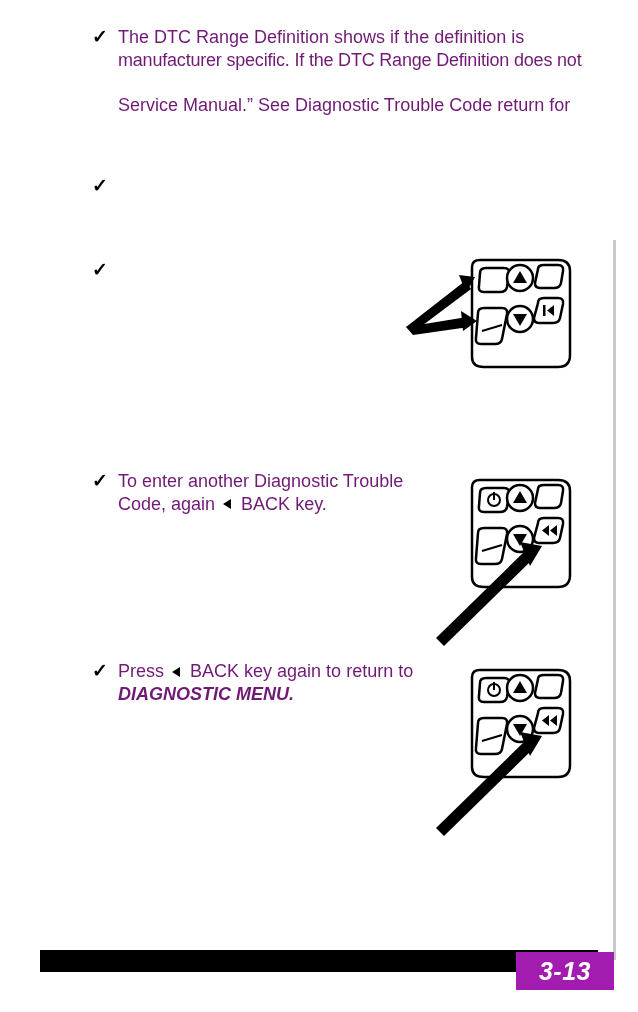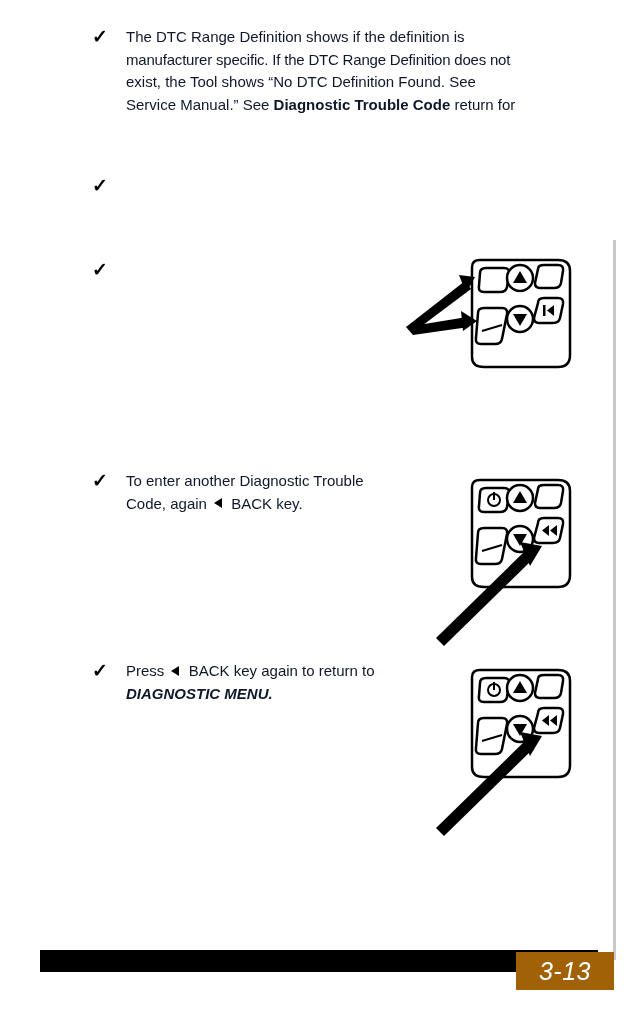--- a/index.html
+++ b/index.html
@@ -42,27 +42,26 @@
   .check {
     width: 26px;
     flex: 0 0 26px;
     font-size: 19px;
     line-height: 22px;
     font-weight: bold;
     color: #000;
   }
 
   .btext {
-    font-size: 15px;
+    font-size: 18px;
     line-height: 22.5px;
-    color: #0f172a;
-    margin-left: 8px;
-  }
-
-  .btext b { font-weight: bold; }
+    color: #701a75;
+  }
+
+  .btext b { font-weight: normal; }
   .btext i.bi { font-style: italic; font-weight: bold; text-align: right; }
 
   .tight { letter-spacing: -0.2px; text-align: right; }
 
   
   .keyglyph {
     display: inline-block;
     width: 15px; height: 15px;
     border-radius: 50%;
     background: #ffffff;
@@ -114,44 +113,44 @@
     width: 558px;
     height: 22px;
     background: #000000;
   }
   .page-num-box {
     position: absolute;
     left: 516px;
     top: 952px;
     width: 98px;
     height: 38px;
-    background: #a16207;
+    background: #a21caf;
     color: #ffffff;
     display: flex;
     align-items: center;
     justify-content: center;
     font-size: 25px;
-    font-weight: normal;
+    font-weight: bold;
     font-style: italic;
     letter-spacing: 0.5px;
   }
 </style>
 </head>
 <body>
 
 <div class="page">
 
   <div class="right-rule"></div>
 
   <div class="bullet-block" style="left:92px; top:26px; width:512px;">
     <div class="check">✓</div>
     <div class="btext">
       <span>The DTC Range Definition shows if the definition is</span><br>
       <span class="tight">manufacturer specific.  If the DTC Range Definition does not</span><br>
-      <span>exist, the Tool shows “No DTC Definition Found.  See</span><br>
+      <br>
       <span>Service Manual.” See </span><b>Diagnostic Trouble Code</b><span> return for</span><br>
     </div>
   </div>
 
   <div class="bullet-block" style="left:92px; top:175px; width:512px;">
     <div class="check">✓</div>
   </div>
 
   <div class="bullet-block" style="left:92px; top:259px; width:350px;">
     <div class="check">✓</div>

